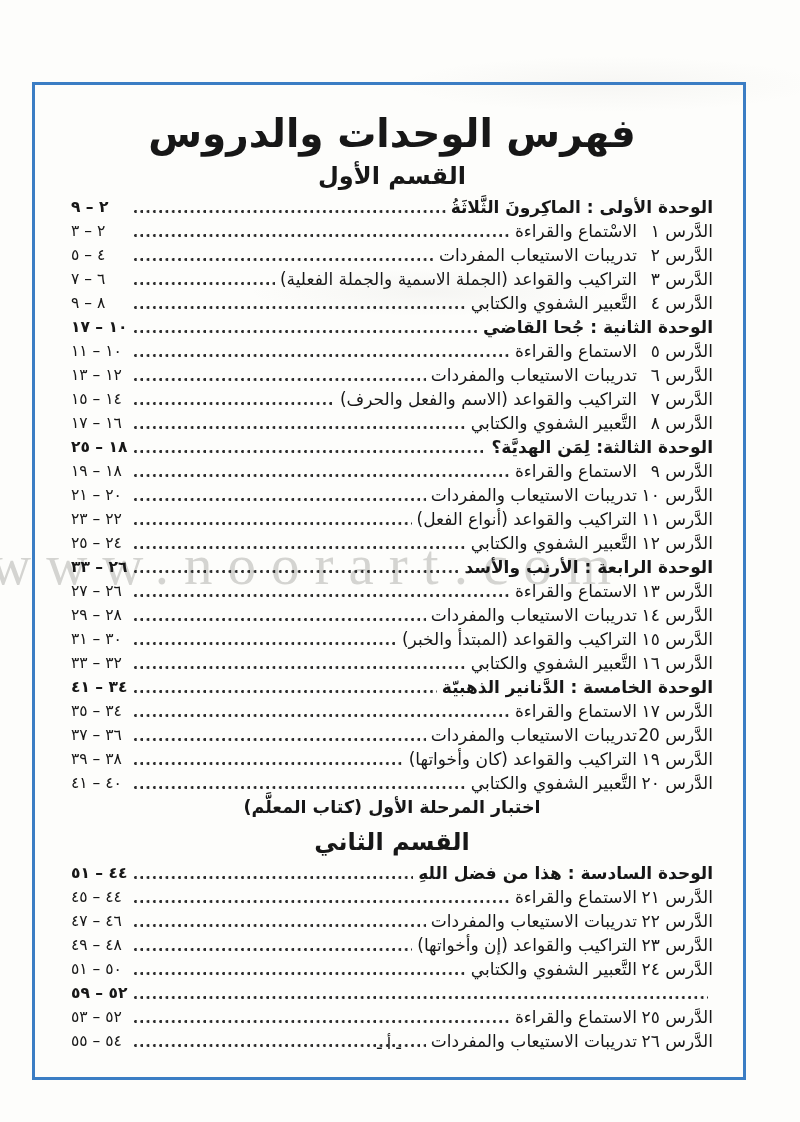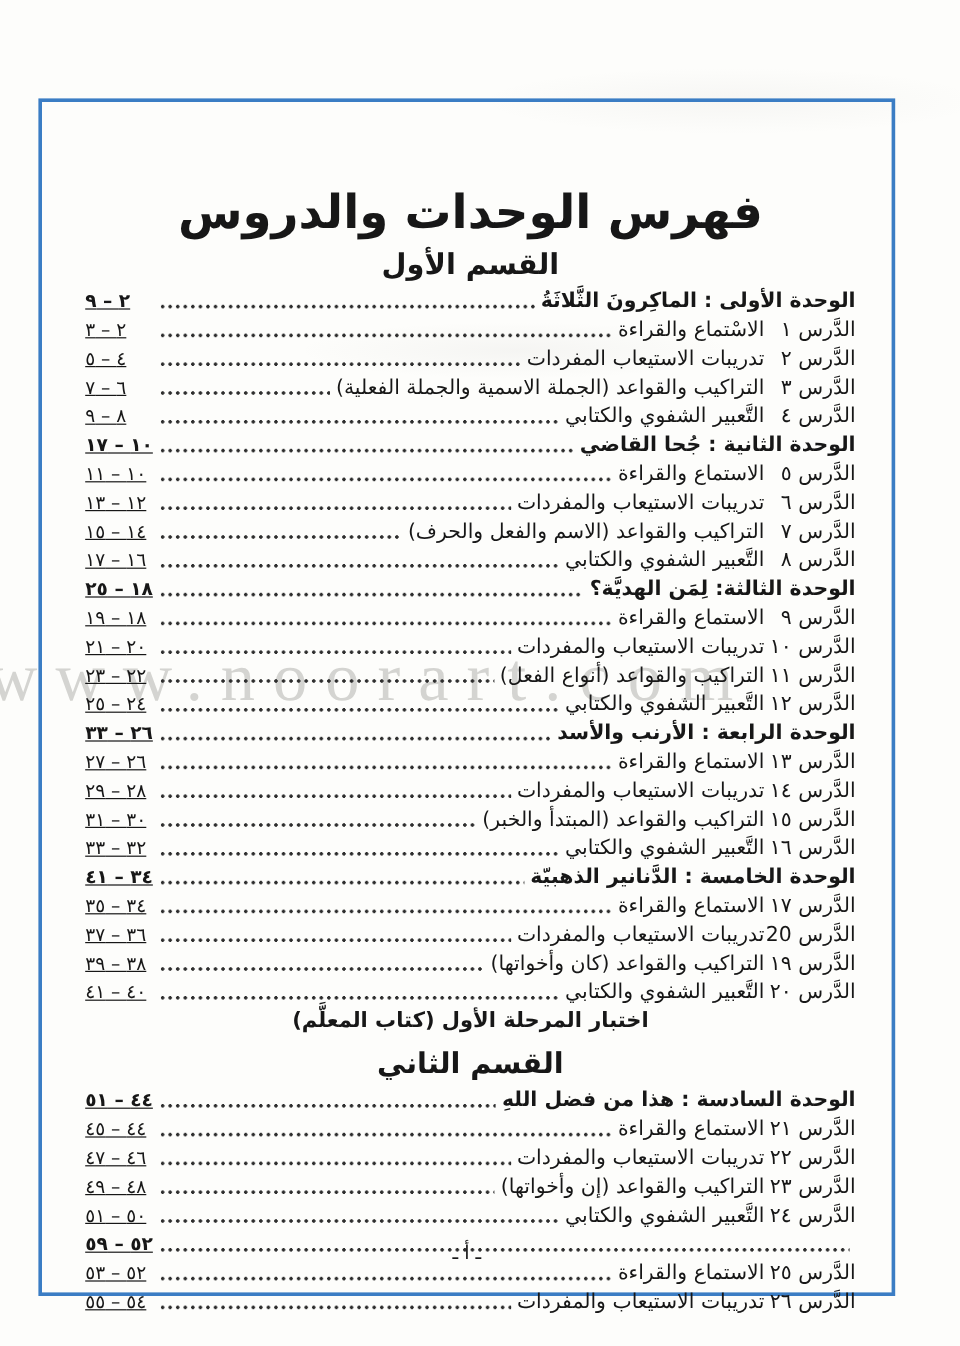--- a/index.html
+++ b/index.html
@@ -19,21 +19,21 @@
   .watermark {
     position:absolute; top:532px; left:-10px; width:830px; z-index:0;
     font-family:"Liberation Serif","DejaVu Serif",serif;
     font-size:57px; letter-spacing:15px; white-space:nowrap;
     color:rgba(95,95,88,0.26); pointer-events:none;
   }
   .frame {
     position:absolute; left:32px; top:82px; width:714px; height:998px;
     border:3px solid #3b7dc4; box-sizing:border-box; z-index:1;
   }
-  .content { position:absolute; top:0; left:0; right:0; bottom:0; padding:12px 30px 0 36px;margin-top:32px; }
+  .content { position:absolute; top:0; left:0; right:0; bottom:0; padding:0 30px 0 36px; }
   .title {
     margin:26px 0 2px; text-align:center;
     font-size:39px; font-weight:bold; letter-spacing:0.5px; direction:rtl;
   }
   .section-heading {
     margin:6px 0 4px; text-align:center;
     font-size:24px; font-weight:bold; direction:rtl;
   }
   .row {
     display:flex; direction:rtl; align-items:flex-end;
@@ -42,21 +42,21 @@
   .unit-row { font-weight:bold; }
   .unit-title, .lesson-title { flex:0 0 auto; white-space:nowrap; }
   .lesson-label { flex:0 0 76px; white-space:nowrap; }
   .dots {
     flex:1 1 auto; height:3px; align-self:flex-end; margin:0 5px 5px 5px;
     background-image:radial-gradient(circle at 1.5px 1.5px, #2d2d2d 1.25px, rgba(0,0,0,0) 1.65px);
     background-size:6.3px 3px; background-repeat:repeat-x;
   }
   .pages {
     flex:0 0 auto; min-width:58px; direction:rtl; text-align:left;
-    font-size:15.5px; white-space:nowrap;text-decoration:underline;
+    font-size:15.5px; white-space:nowrap;
   }
   .section-note {
     margin:3px 0 2px; text-align:center;
     font-size:17.5px; font-weight:bold; direction:rtl; height:25px;
   }
   .footer {
     position:absolute; left:0; right:0; bottom:24px;
     text-align:center; font-size:16px; direction:rtl;
   }
 </style>

